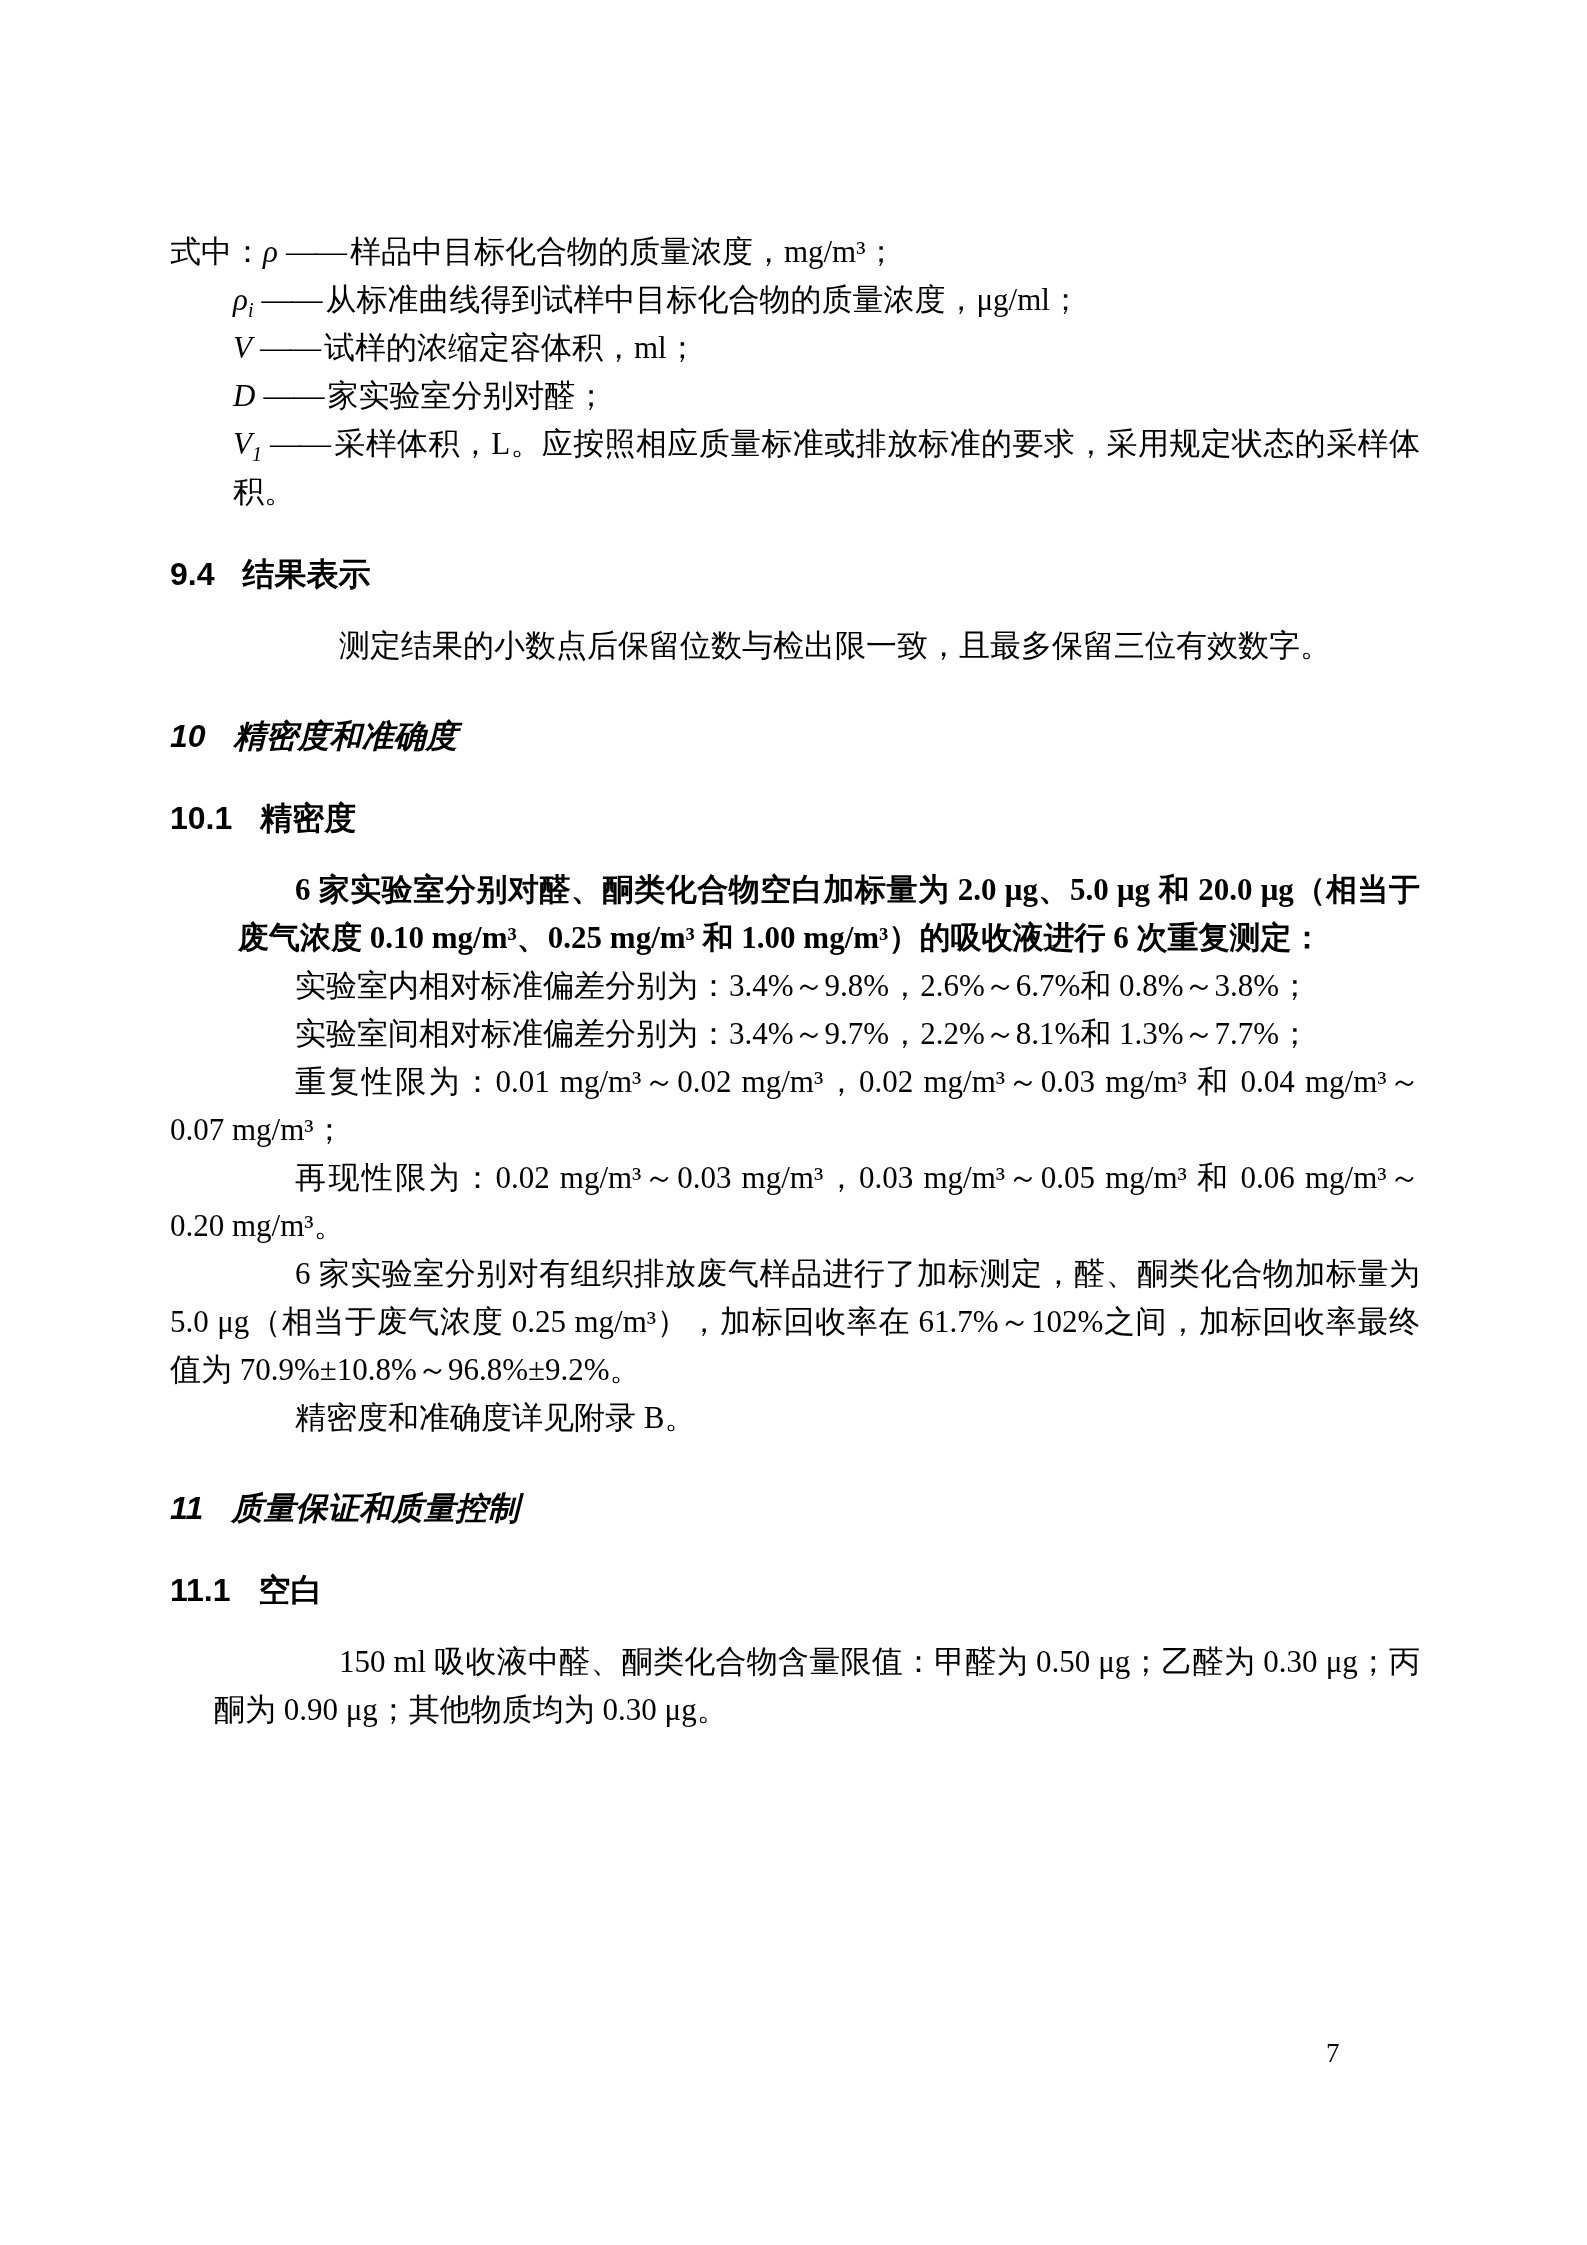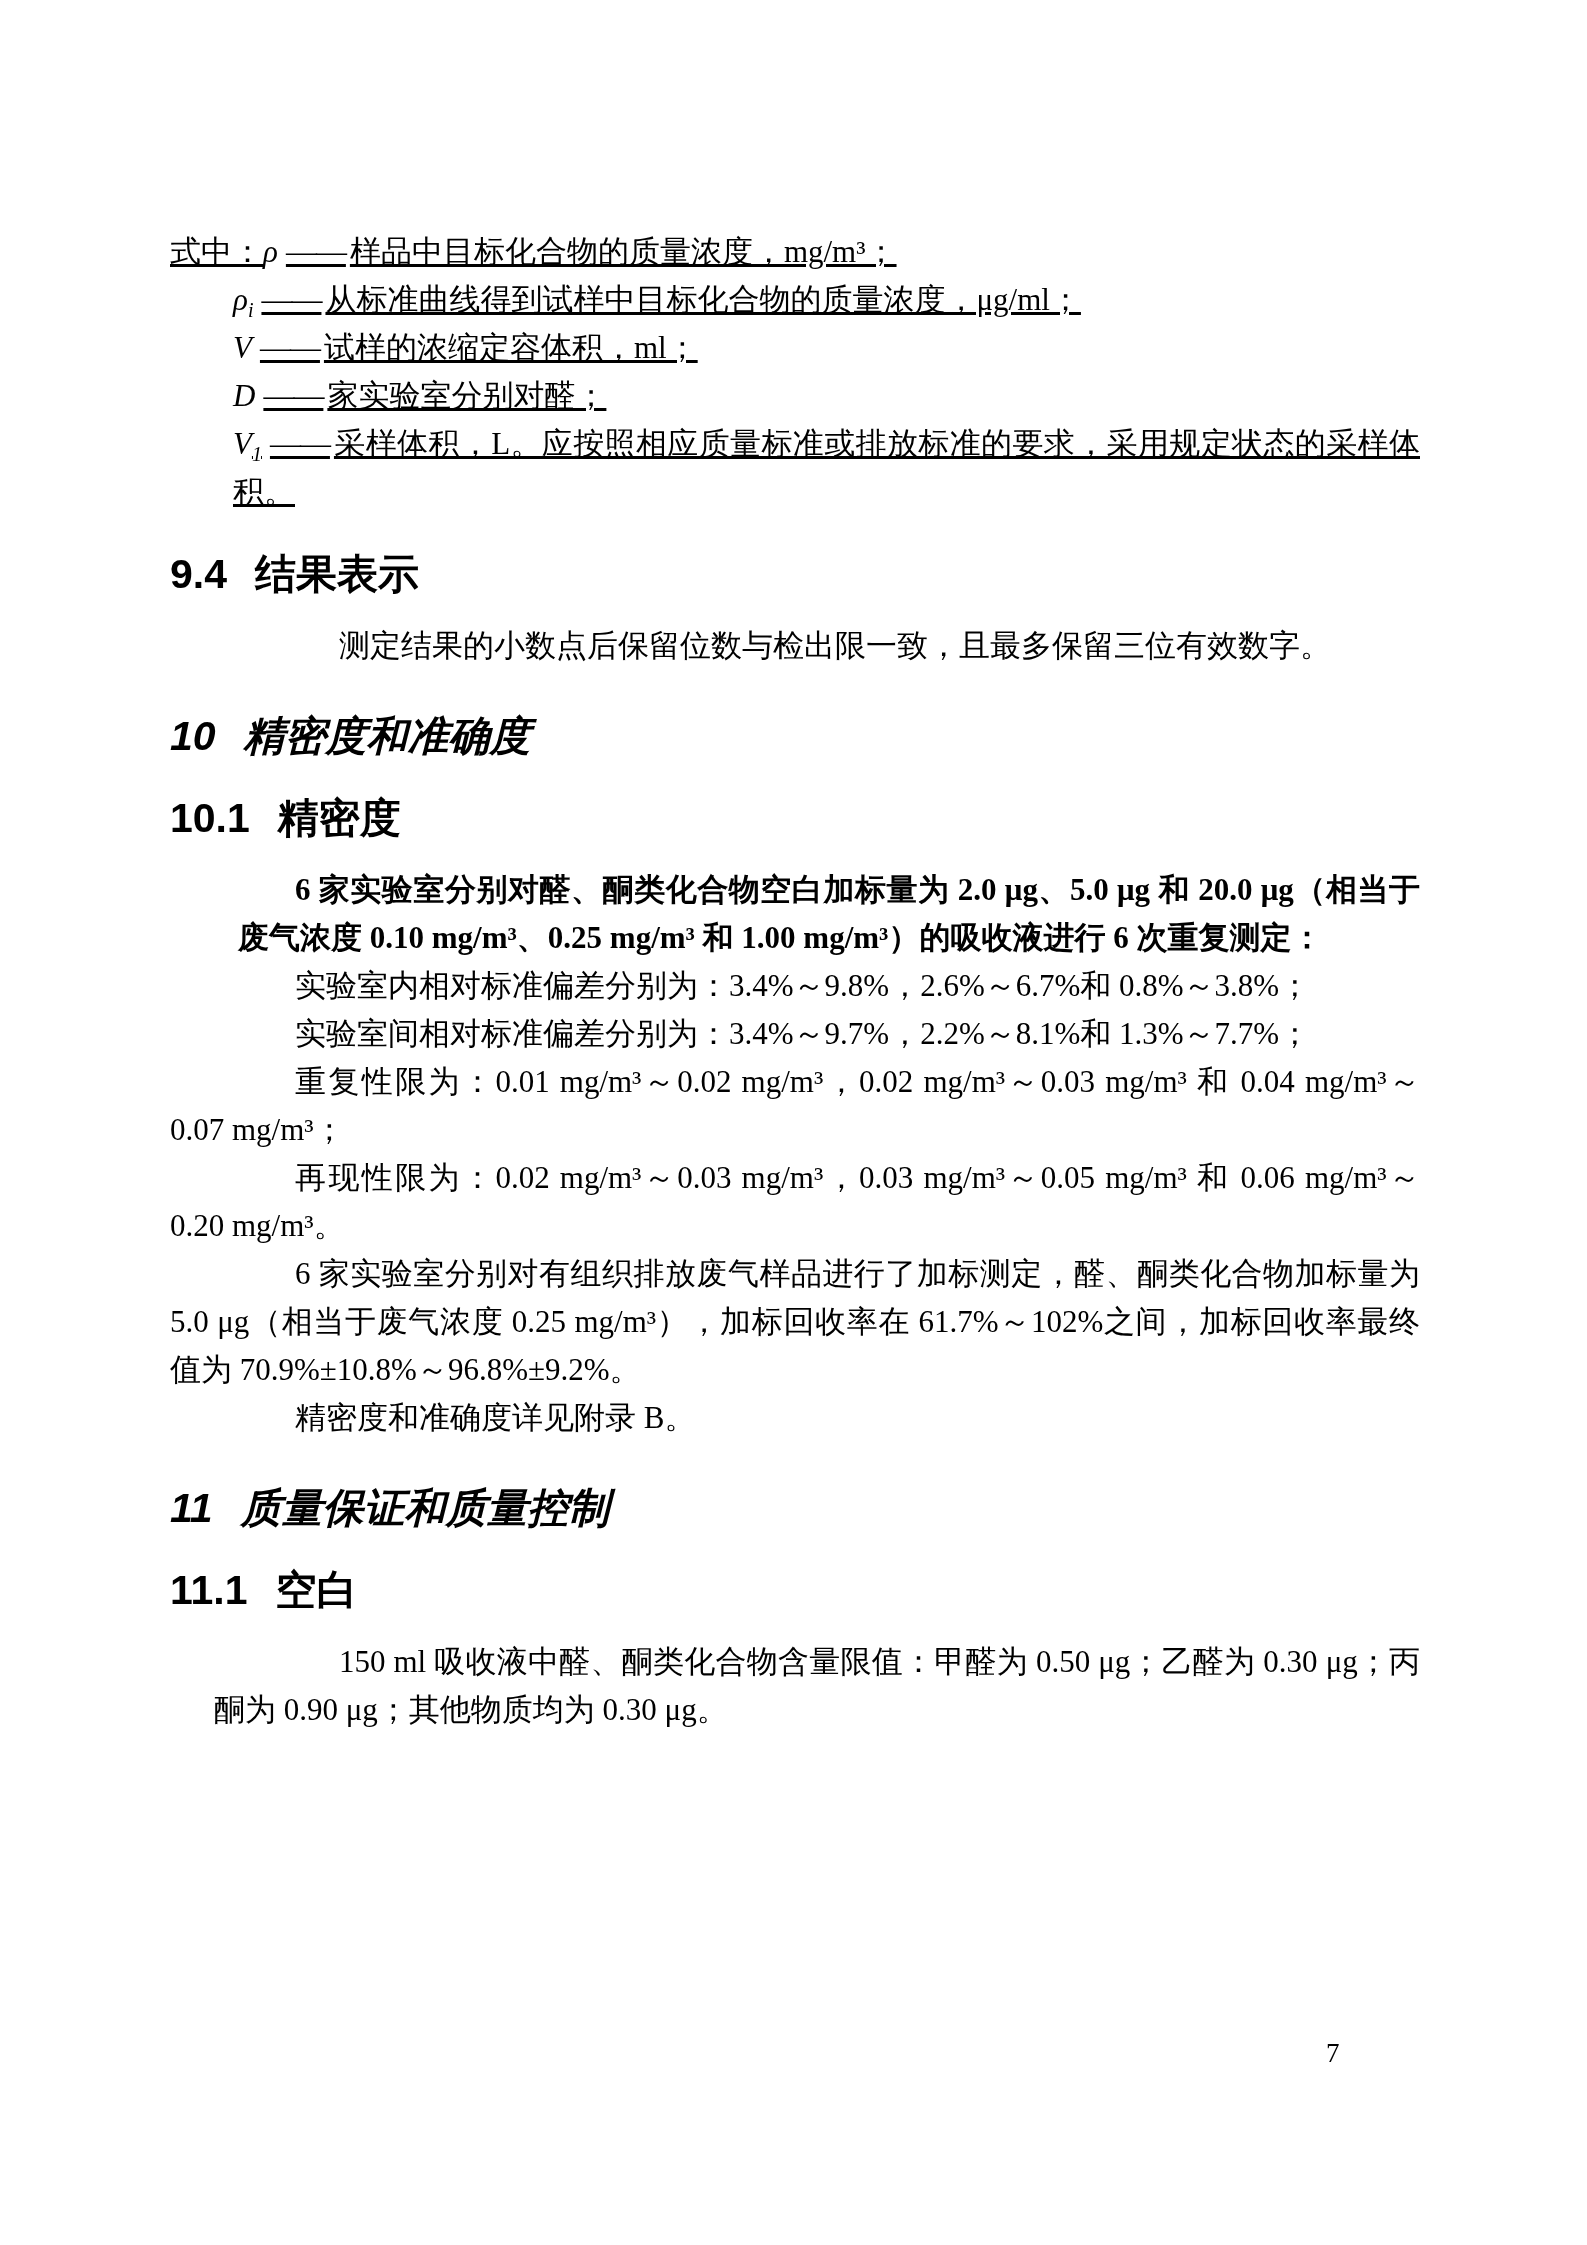--- a/index.html
+++ b/index.html
@@ -14,34 +14,34 @@
   }
   .doc-body{
     position:absolute;
     left:170px;top:228px;
     width:1250px;
     font-size:31px;
     line-height:48px;
   }
   
   .deflist{margin:0;}
-  .def-line{padding-left:63px;text-align:justify;text-decoration:underline;}
+  .def-line{padding-left:63px;text-align:justify;}
   .def-prefix{margin-left:-63px;}
   .sym{font-style:italic;white-space:nowrap;}
   .sym-base{position:relative;display:inline-block;font-style:italic;}
   .sym-base.overbar::before{
     content:"";position:absolute;left:1px;right:2px;top:-2px;height:2px;background:#000;
   }
   .sym-sub{font-size:20px;line-height:0;font-style:italic;}
   .def-dash{margin:0 4px 0 8px;letter-spacing:-1px;}
   
   .h1,.h2{
     font-family:"Liberation Sans","DejaVu Sans",sans-serif;
     font-weight:bold;
-    font-size:41px;line-height:48px;
+    font-size:32px;line-height:48px;
     margin:0;
   }
   .h1{margin-top:42px;font-style:italic;}
   .h2{margin-top:34px;}
   .h-num{margin-right:28px;}
   
   .para{
     margin:0;
     text-indent:125px;
     text-align:justify;

